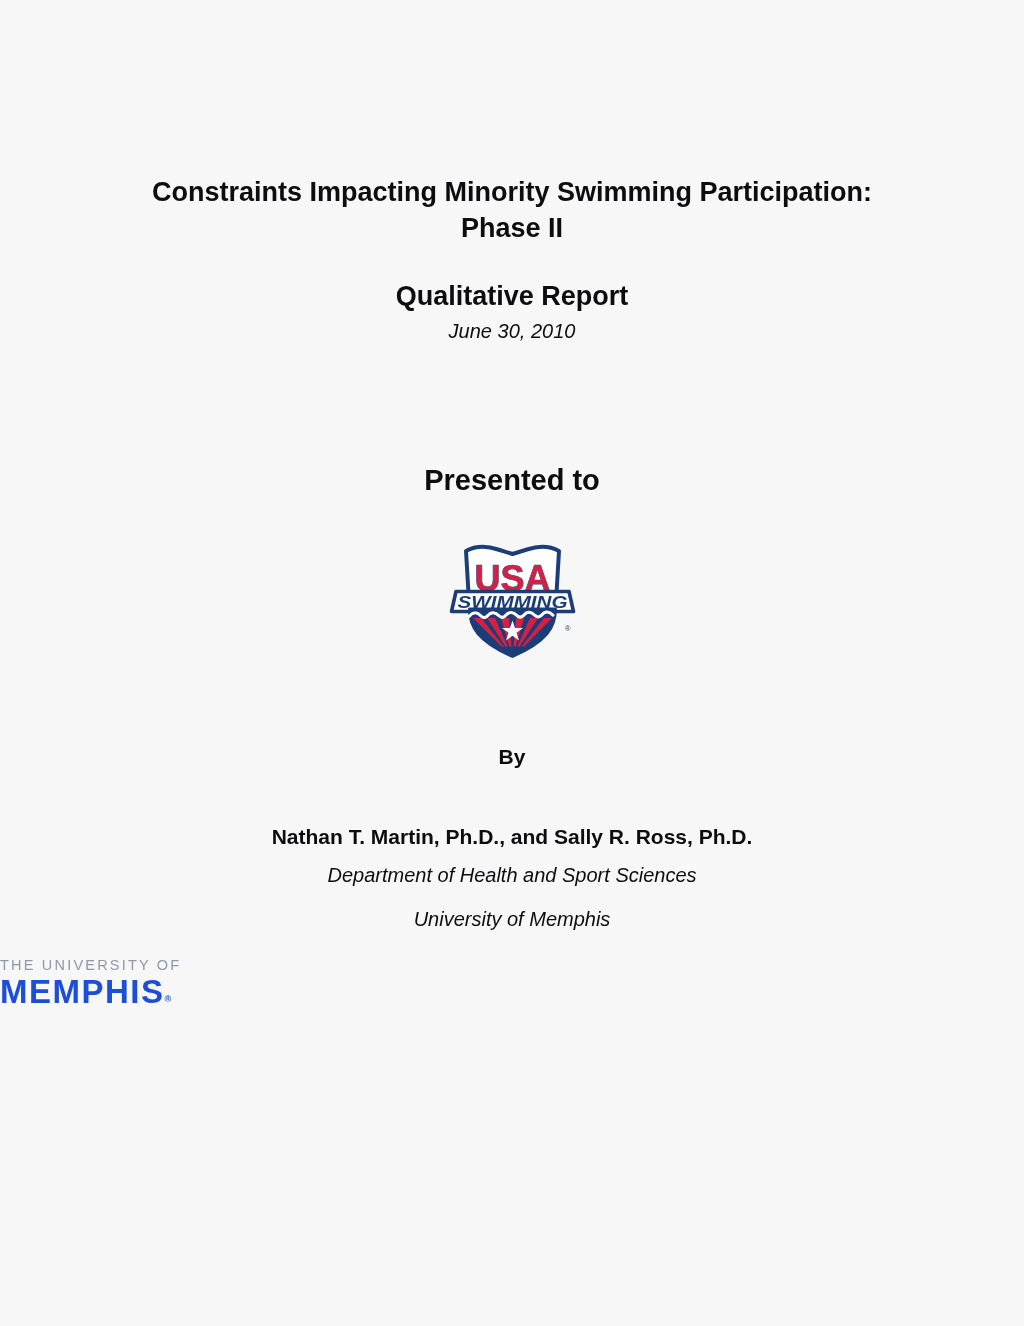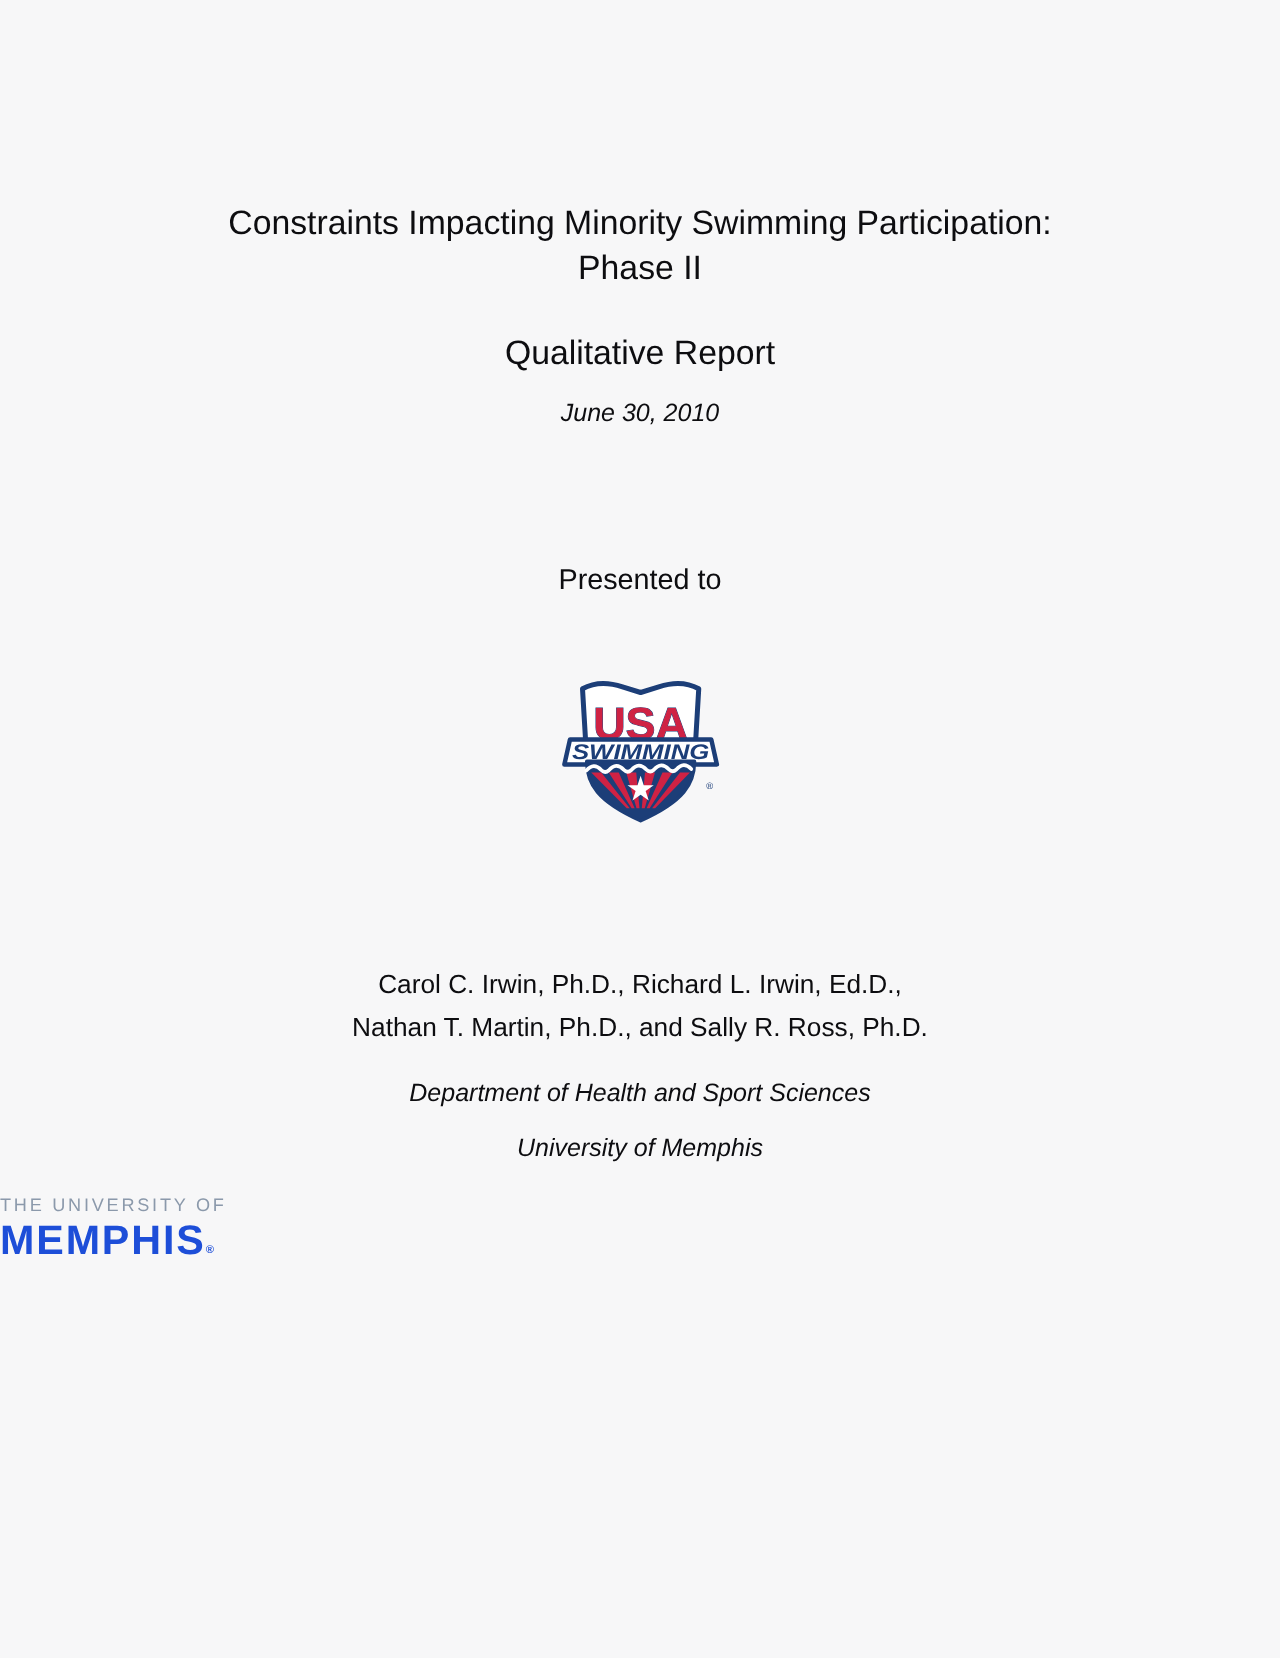--- a/index.html
+++ b/index.html
@@ -9,29 +9,29 @@
     font-family: "Liberation Sans", sans-serif;
     color: #0d0d10;
     position: relative;
     overflow: hidden;
   }
   .page { position: absolute; inset: 0; }
   .line {
     position: absolute; left: 0; width: 1024px;
     text-align: center; line-height: 1; white-space: pre;
   }
-  .b  { font-weight: normal; }
+  .b  { font-weight: bold; margin-top: 14px; }
   .bi { font-weight: normal; font-style: italic; }
 
   #title-line1 { top: 165px; font-size: 27px; }
   #title-line2 { top: 201px; font-size: 27px; }
   #title-line3 { top: 269px; font-size: 27px; }
   #title-date  { top: 321px; font-size: 20px; }
 
-  #presented-label { top: 452px; font-size: 23px; }
+  #presented-label { top: 452px; font-size: 29px; }
   #presented-org   { top: 498px; font-size: 24px; }
 
   #usa-logo { position: absolute; left: 446px; top: 543px; }
 
   #by-label      { top: 732px; font-size: 21px; }
   #authors-line1 { top: 777px; font-size: 21px; }
   #authors-line2 { top: 812px; font-size: 21px; }
   #dept-line     { top: 865px; font-size: 20px; }
   #univ-line     { top: 909px; font-size: 20px; }
 
@@ -78,21 +78,21 @@
       <polygon points="98,75 106,75 78.1,103.5 75.7,103.5"></polygon>
     </g>
 
     <path d="M23,73.5 q6,-7 12,-0.5 q3,3 6,0.3 q6,-7 12,-0.5 q3,3 6,0.3 q6,-7 12,-0.5 q3,3 6,0.3 q6,-7 12,-0.5 q3,3 6,0.3 q6,-7 12,-0.5" fill="none" stroke="#ffffff" stroke-width="3" stroke-linecap="round"></path>
 
     <polygon fill="#ffffff" points="66.5,77.5 69,85.1 77,85.1 70.5,89.8 73,97.4 66.5,92.7 60,97.4 62.5,89.8 56,85.1 64,85.1"></polygon>
 
     <text x="119" y="88" font-family="Liberation Sans, sans-serif" font-size="7.5" fill="#1c3e78">®</text>
   </svg>
 
-  <div class="line b" id="authors-line1">Carol C. Irwin, Ph.D., Richard L. Irwin, Ed.D.,</div>
+  <div class="line b" id="by-label">By</div>
   <div class="line b" id="authors-line2">Nathan T. Martin, Ph.D., and Sally R. Ross, Ph.D.</div>
   <div class="line bi" id="dept-line">Department of Health and Sport Sciences</div>
   <div class="line bi" id="univ-line">University of Memphis</div>
 
   <div id="memphis-logo">
     <div id="memphis-line1">THE UNIVERSITY OF</div>
     <div id="memphis-line2"><span>MEMPHIS</span><span id="memphis-reg">®</span></div>
   </div>
 
 </div>

